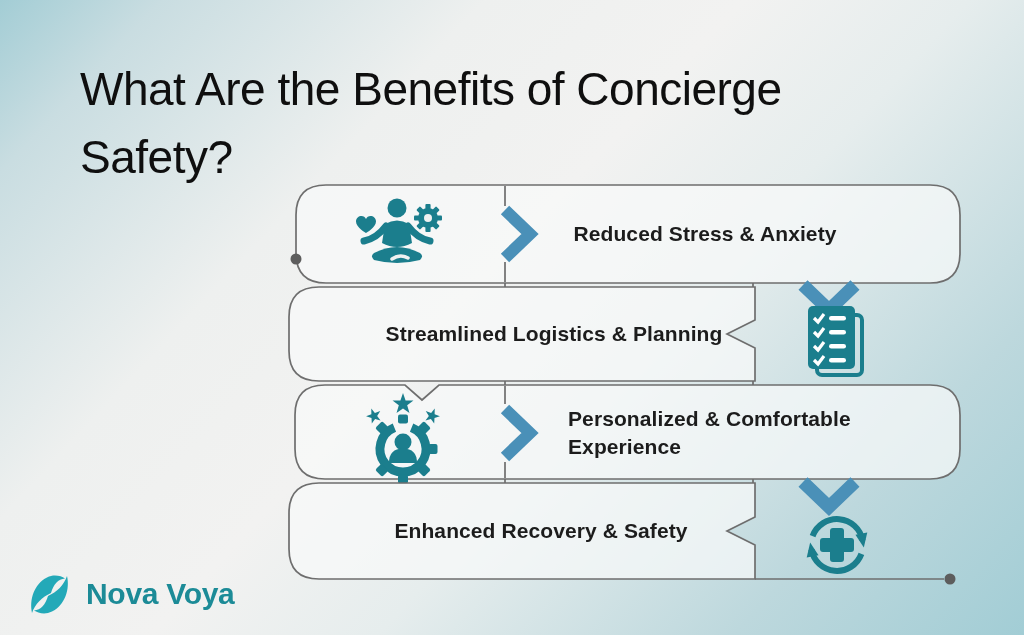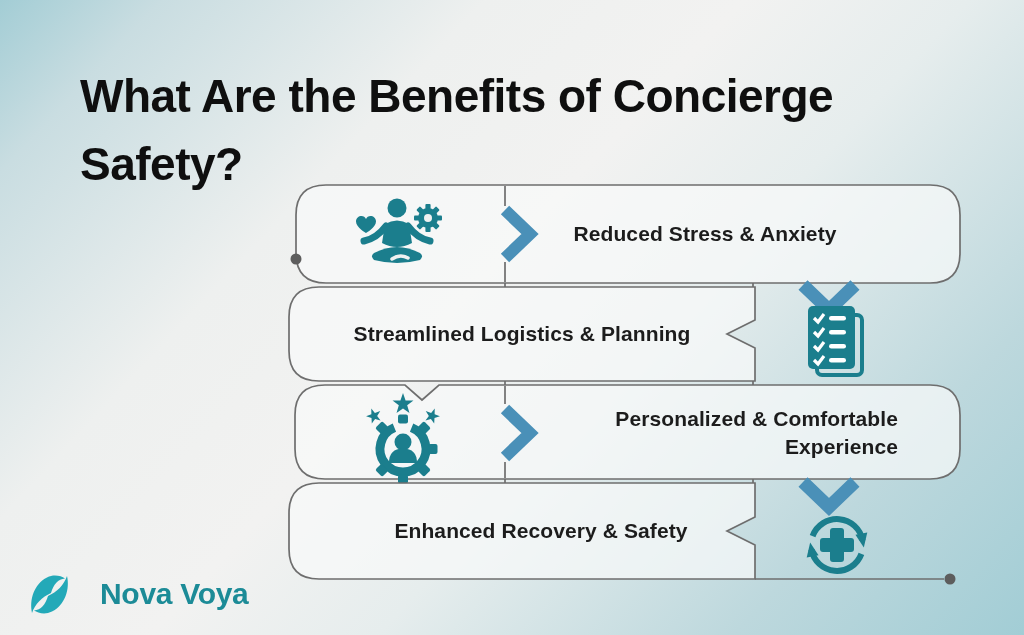--- a/index.html
+++ b/index.html
@@ -2,34 +2,34 @@
 <html><head>
 <meta charset="utf-8">
 <style>
   html,body{margin:0;padding:0;}
   body{font-family:"Liberation Sans","DejaVu Sans",sans-serif;}
   .stage{
     position:relative;width:1024px;height:635px;overflow:hidden;
     background:linear-gradient(133deg,#a3cdd5 0%,#c9dde1 10%,#eef0ef 30%,#f2f2f1 46%,#e6eded 60%,#bdd8dd 82%,#a2cdd5 100%);
   }
   .title{
-    position:absolute;left:80px;top:62px;width:880px;
-    font-size:46px;line-height:68px;font-weight:700;letter-spacing:-0.5px;color:#0f0f0f;
+    position:absolute;left:80px;top:55px;width:880px;
+    font-size:46px;line-height:68px;font-weight:400;letter-spacing:-0.5px;color:#0f0f0f;
   }
   .diagram-svg{position:absolute;left:0;top:0;}
   .label{
     position:absolute;display:flex;align-items:center;justify-content:center;
     font-size:21px;font-weight:700;color:#1c1c1c;letter-spacing:0.1px;
   }
   .label-1{left:505px;top:185px;width:455px;height:98px;padding-right:55px;box-sizing:border-box;text-align:center;}
-  .label-2{left:275px;top:287px;width:466px;height:94px;padding-left:28px;box-sizing:border-box;}
-  .label-3{left:568px;top:385px;width:330px;height:96px;justify-content:flex-start;text-align:right;line-height:28px;}
+  .label-2{left:307px;top:287px;width:466px;height:94px;padding-left:28px;box-sizing:border-box;}
+  .label-3{left:568px;top:385px;width:330px;height:96px;justify-content:flex-start;text-align:left;line-height:28px;}
   .label-4{left:289px;top:483px;width:466px;height:96px;padding-left:38px;box-sizing:border-box;}
   .logo{
-    position:absolute;left:28px;top:572px;display:flex;align-items:center;gap:26px;
+    position:absolute;left:28px;top:572px;display:flex;align-items:center;gap:12px;
   }
   .logo-text{font-size:30px;font-weight:700;color:#1c8b97;letter-spacing:-0.3px;}
 </style>
 </head>
 <body>
 
 <div class="stage">
 
   <div class="title">
     <div>What Are the Benefits of Concierge</div>

